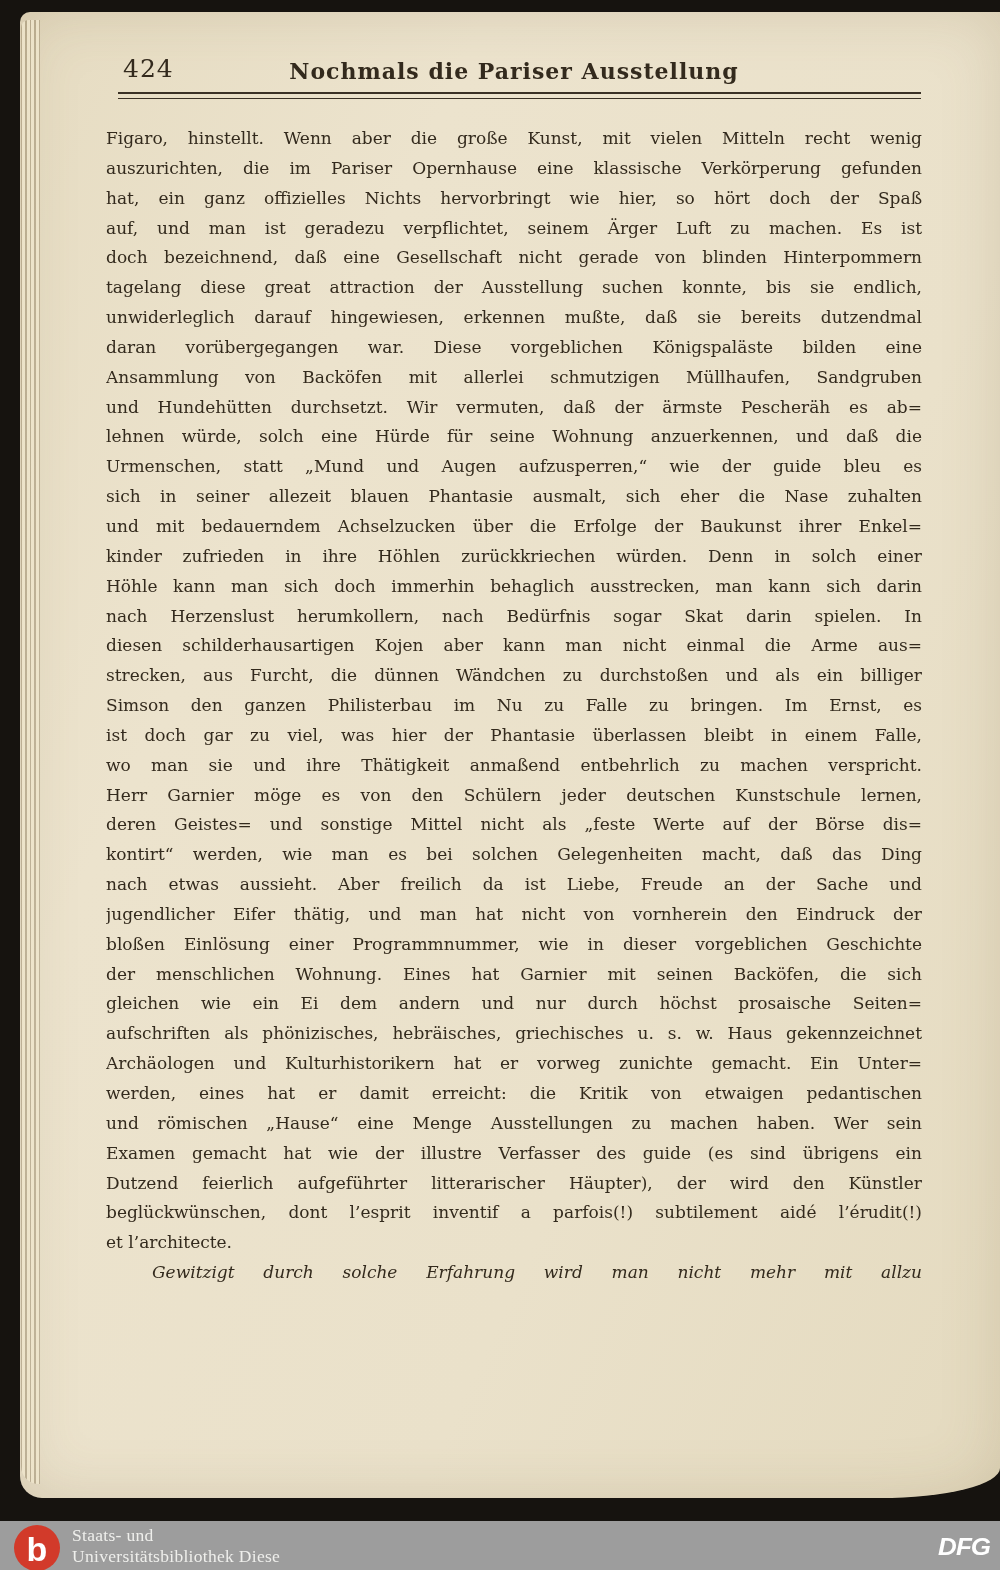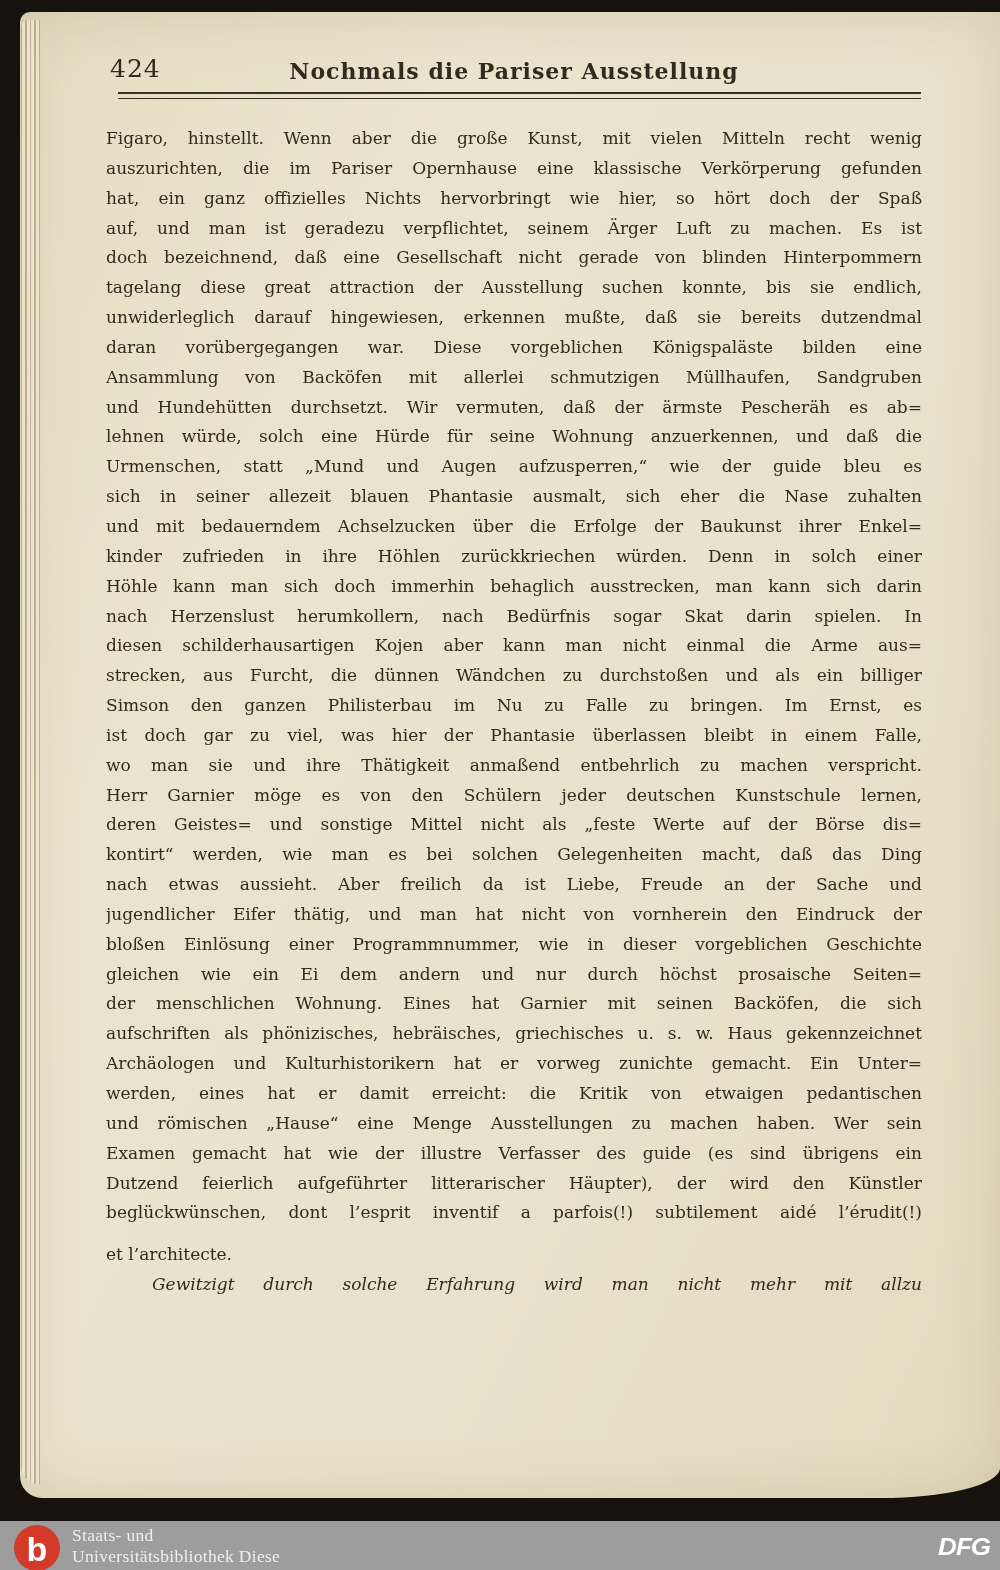--- a/index.html
+++ b/index.html
@@ -25,41 +25,41 @@
     box-shadow:inset 0 0 60px rgba(120,100,60,.18);
   }
   .page-edges{
     position:absolute;left:1px;top:8px;bottom:14px;width:19px;
     background:repeating-linear-gradient(90deg,
       rgba(112,94,60,.38) 0 1.5px, rgba(240,231,205,.95) 1.5px 4.5px);
     border-radius:8px 0 0 18px;opacity:.85;
   }
   .running-head{position:absolute;left:0;top:0;width:100%;color:var(--ink);}
   .pagenum{
-    position:absolute;left:90px;top:42px;
+    position:absolute;left:103px;top:42px;
     font-size:25px;letter-spacing:1px;
   }
   .head-title{
     position:absolute;left:86px;top:46px;width:816px;
     text-align:center;font-size:22px;font-weight:bold;letter-spacing:1px;
   }
   .head-rule{
     position:absolute;left:98px;top:80px;width:803px;height:4px;
     border-top:2px solid #3a3125;border-bottom:1.5px solid #3a3125;
   }
   .body-text{
     position:absolute;left:86px;top:116px;width:816px;
     color:var(--ink);font-size:17px;
   }
   .line{
     height:29.85px;overflow:hidden;
     text-align:justify;text-align-last:justify;
     white-space:nowrap;
   }
-  .line.para-end{text-align-last:left;margin-top:12px;}
+  .line.para-end{text-align-last:left;}
   .line.indent{text-indent:46px;font-style:italic;}
   
   .footer-bar{
     position:absolute;left:0;top:1521px;width:1000px;height:49px;
     background:var(--footer_bar);
   }
   .lib-badge{
     position:absolute;left:14px;top:4px;width:46px;height:46px;
     background:var(--badge_red);border-radius:50%;
     display:flex;align-items:center;justify-content:center;
@@ -117,22 +117,22 @@
         <div class="line">strecken, aus Furcht, die dünnen Wändchen zu durchstoßen und als ein billiger</div>
         <div class="line">Simson den ganzen Philisterbau im Nu zu Falle zu bringen.  Im Ernst, es</div>
         <div class="line">ist doch gar zu viel, was hier der Phantasie überlassen bleibt in einem Falle,</div>
         <div class="line">wo man sie und ihre Thätigkeit anmaßend entbehrlich zu machen verspricht.</div>
         <div class="line">Herr Garnier möge es von den Schülern jeder deutschen Kunstschule lernen,</div>
         <div class="line">deren Geistes= und sonstige Mittel nicht als „feste Werte auf der Börse dis=</div>
         <div class="line">kontirt“ werden, wie man es bei solchen Gelegenheiten macht, daß das Ding</div>
         <div class="line">nach etwas aussieht.  Aber freilich da ist Liebe, Freude an der Sache und</div>
         <div class="line">jugendlicher Eifer thätig, und man hat nicht von vornherein den Eindruck der</div>
         <div class="line">bloßen Einlösung einer Programmnummer, wie in dieser vorgeblichen Geschichte</div>
+        <div class="line">der menschlichen Wohnung.  Eines hat Garnier mit seinen Backöfen, die sich</div>
         <div class="line">gleichen wie ein Ei dem andern und nur durch höchst prosaische Seiten=</div>
-        <div class="line">der menschlichen Wohnung.  Eines hat Garnier mit seinen Backöfen, die sich</div>
         <div class="line">aufschriften als phönizisches, hebräisches, griechisches u. s. w. Haus gekennzeichnet</div>
         <div class="line">Archäologen und Kulturhistorikern hat er vorweg zunichte gemacht.  Ein Unter=</div>
         <div class="line">werden, eines hat er damit erreicht: die Kritik von etwaigen pedantischen</div>
         <div class="line">und römischen „Hause“ eine Menge Ausstellungen zu machen haben.  Wer sein</div>
         <div class="line">Examen gemacht hat wie der illustre Verfasser des guide (es sind übrigens ein</div>
         <div class="line">Dutzend feierlich aufgeführter litterarischer Häupter), der wird den Künstler</div>
         <div class="line">beglückwünschen, dont l’esprit inventif a parfois(!) subtilement aidé l’érudit(!)</div>
         <div class="line para-end">et l’architecte.</div>
         <div class="line indent">Gewitzigt durch solche Erfahrung wird man nicht mehr mit allzu</div>
       </div>

